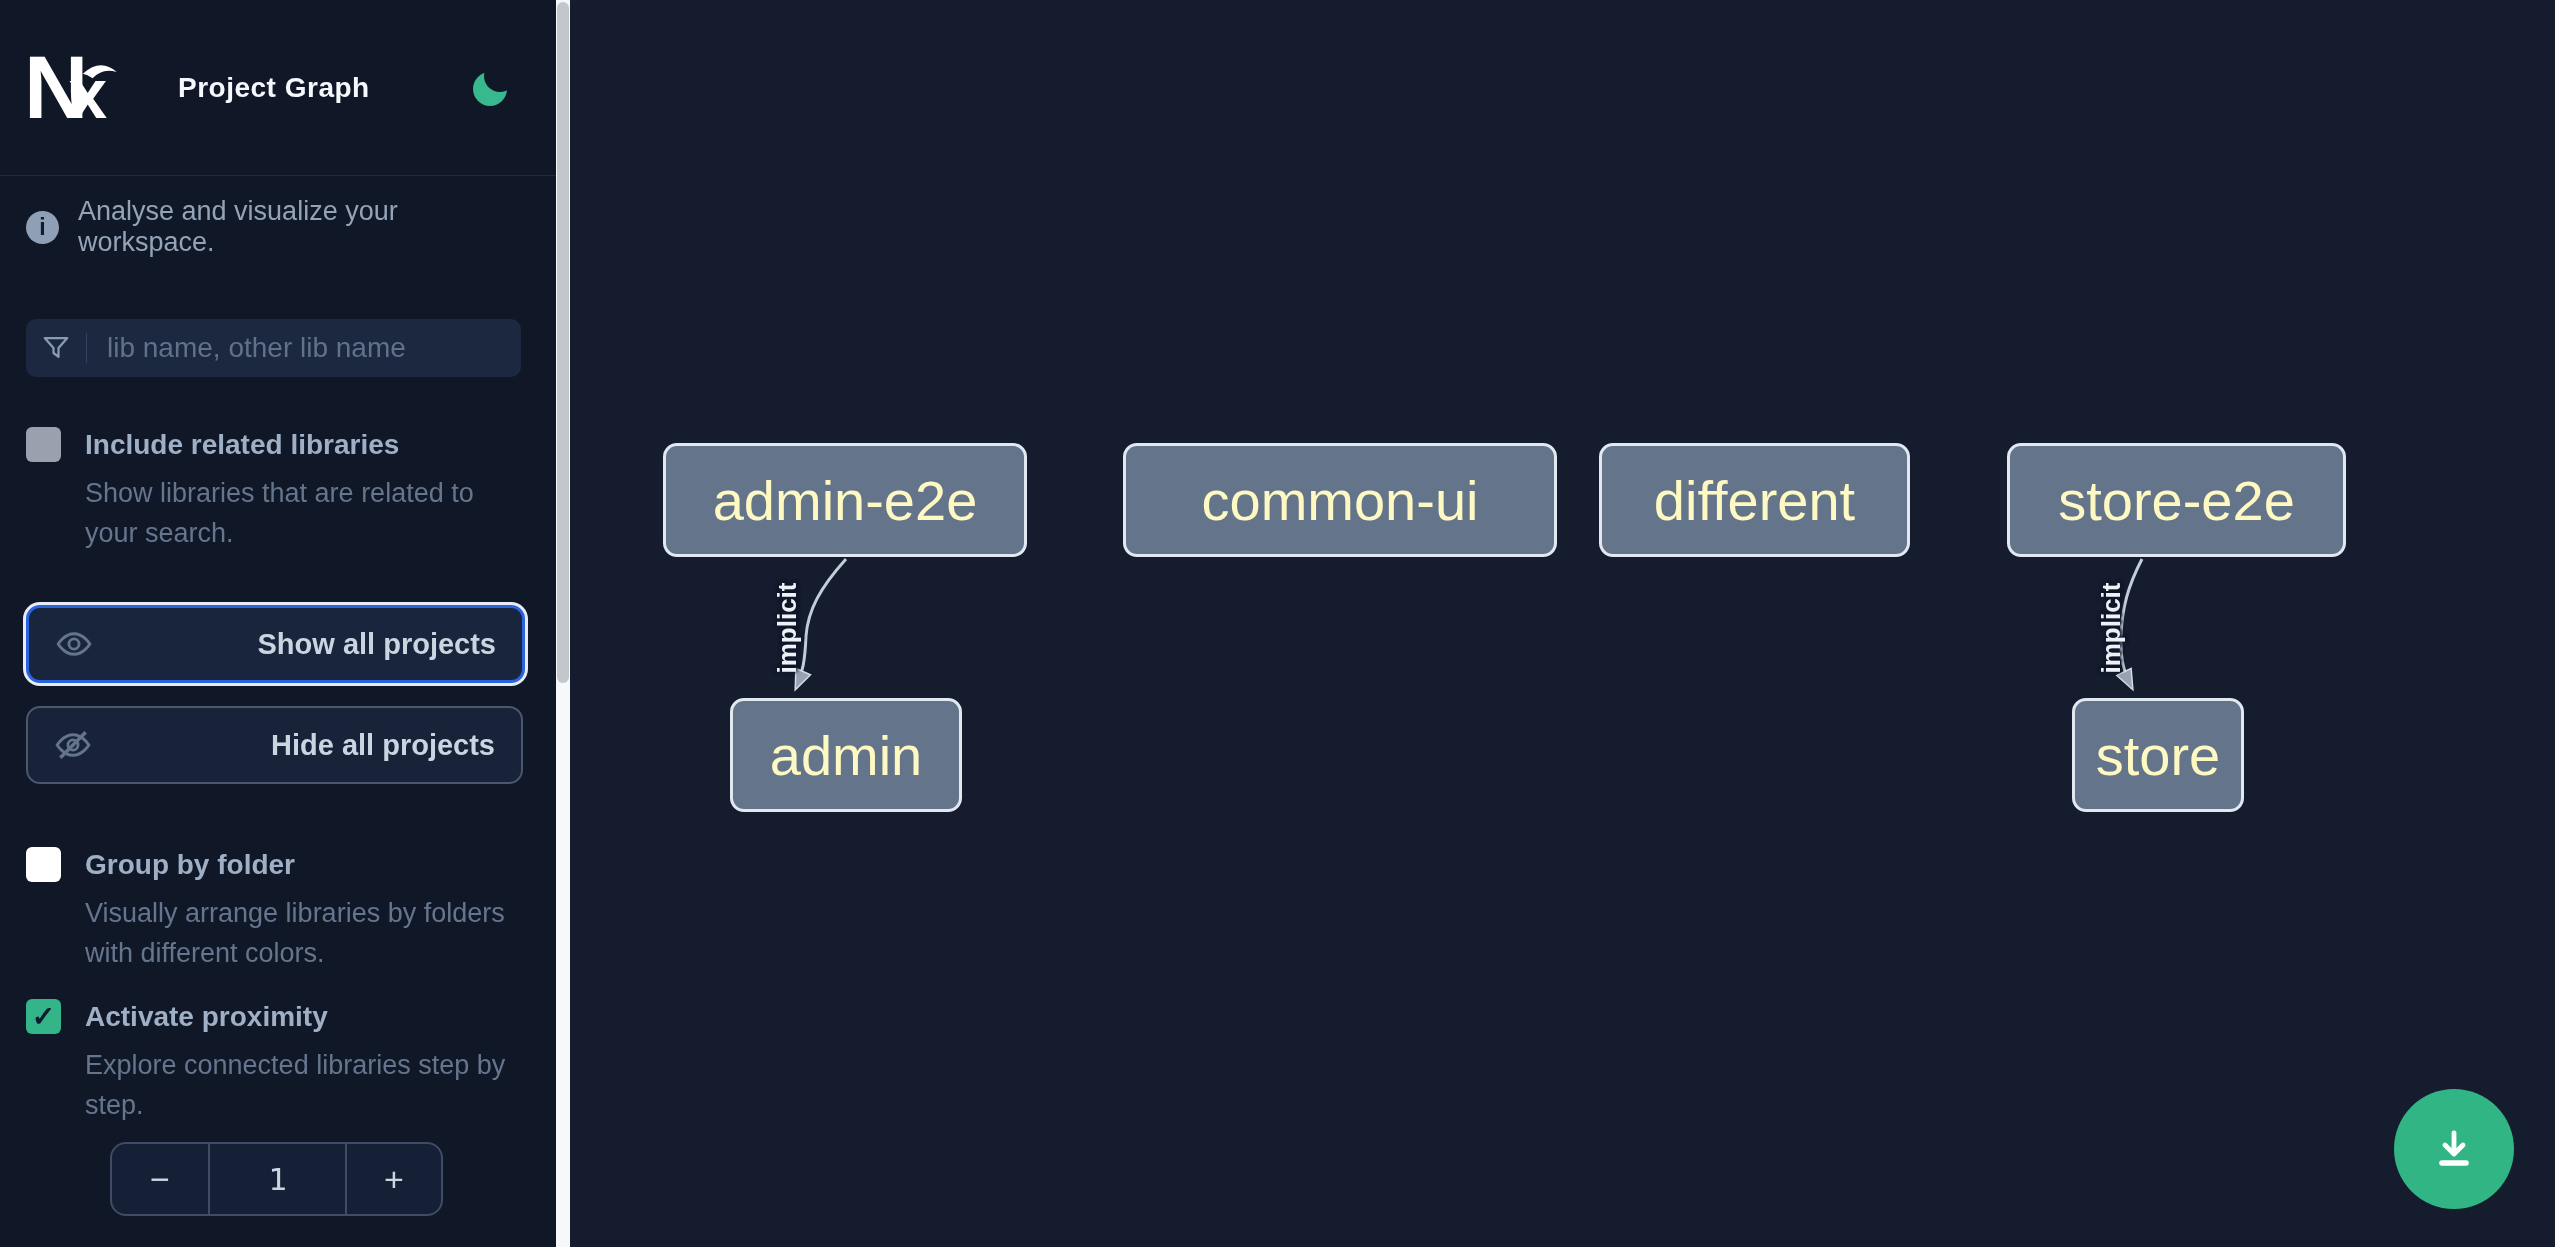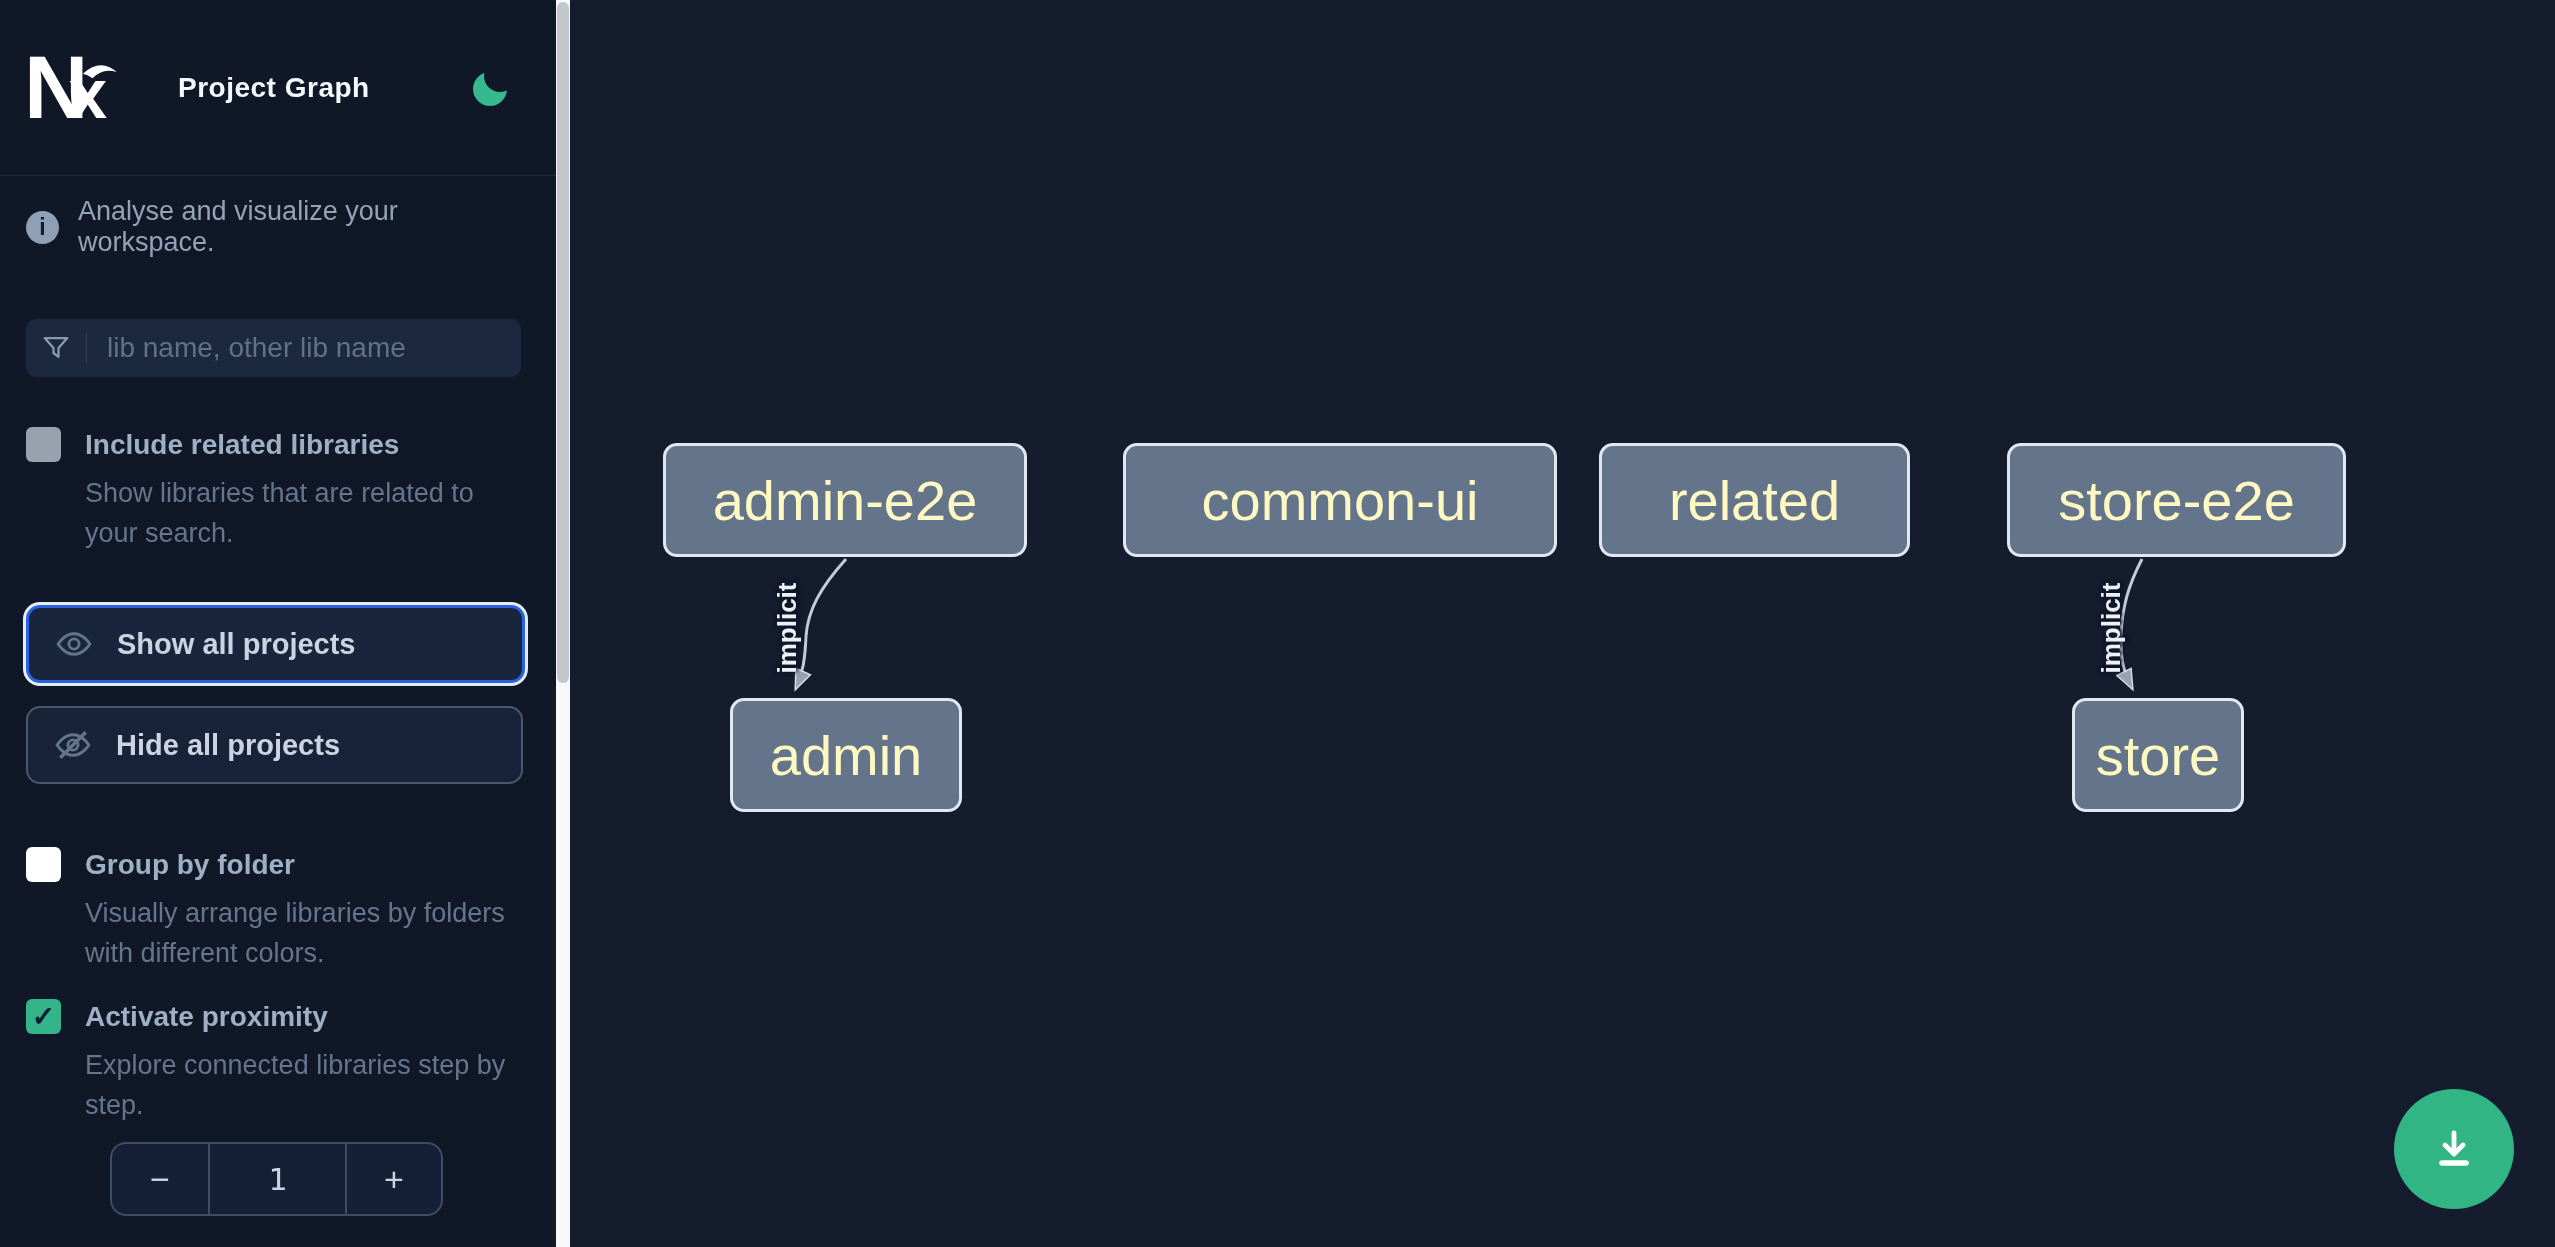--- a/index.html
+++ b/index.html
@@ -30,21 +30,21 @@
   .checkbox { width:35px; height:35px; border-radius:6px; background:#ffffff; margin-top:2px; cursor:pointer;
               display:flex; align-items:center; justify-content:center; }
   .checkbox.disabled { background:#98a1ad; }
   .checkbox.checked { background:#34b489; }
   .checkbox.checked::after { content:"✓"; color:#0d1b2e; font-size:28px; font-weight:bold; }
   .opt-label { font-size:28px; font-weight:700; color:#9fb0c6; line-height:40px; }
   .opt-desc  { font-size:27px; color:#66758e; line-height:40px; grid-column:2; margin-top:8px; }
 
   .sb-btn { position:absolute; left:26px; height:78px; border-radius:14px; background:#18233a;
             border:2px solid #4a576c; display:flex; align-items:center; gap:24px; padding:0 26px;
-            color:#cbd5e1; font-size:29px; font-weight:600; font-family:"Liberation Sans",sans-serif; cursor:pointer; }
+            color:#cbd5e1; font-size:29px; font-weight:600; font-family:"Liberation Sans",sans-serif; cursor:pointer;justify-content:space-between; }
   .sb-btn.focused { border:3px solid #2b62e0; box-shadow:0 0 0 3px #e8edf4; background:#19253c; }
 
   .stepper { position:absolute; left:110px; top:1142px; width:333px; height:74px; border:2px solid #3f4c63;
              border-radius:16px; display:flex; background:#151f35; overflow:hidden; }
   .stepper .seg { display:flex; align-items:center; justify-content:center; color:#cbd5e1; background:transparent;
                   border:none; font-size:34px; cursor:pointer; font-family:"Liberation Sans",sans-serif; }
   .stepper .seg.dec { width:96px; }
   .stepper .seg.val { width:139px; border-left:2px solid #3f4c63; border-right:2px solid #3f4c63;
                       font-family:"DejaVu Sans Mono",monospace; font-size:31px; cursor:default; }
   .stepper .seg.inc { flex:1; }
@@ -158,21 +158,21 @@
     </defs>
     <path d="M 276 559 C 250 588, 238 610, 236 636 C 235 660, 233 672, 226 688" fill="none" stroke="#c3ccd9" stroke-width="3" marker-end="url(#arrow)"></path>
     <path d="M 1572 559 C 1558 586, 1552 608, 1551 636 C 1550 662, 1555 674, 1562 688" fill="none" stroke="#c3ccd9" stroke-width="3" marker-end="url(#arrow)"></path>
   </svg>
 
   <div class="edge-label" style="left:143px; top:612px;">implicit</div>
   <div class="edge-label" style="left:1467px; top:612px;">implicit</div>
 
   <div class="node" style="left:93px;   top:443px; width:364px;">admin-e2e</div>
   <div class="node" style="left:553px;  top:443px; width:434px;">common-ui</div>
-  <div class="node" style="left:1029px; top:443px; width:311px;">related</div>
+  <div class="node" style="left:1029px; top:443px; width:311px;">different</div>
   <div class="node" style="left:1437px; top:443px; width:339px;">store-e2e</div>
   <div class="node" style="left:160px;  top:698px; width:232px;">admin</div>
   <div class="node" style="left:1502px; top:698px; width:172px;">store</div>
 
   <button class="fab">
     <svg width="48" height="48" viewBox="0 0 24 24" fill="none" stroke="#ffffff" stroke-width="2.4" stroke-linecap="round" stroke-linejoin="round">
       <line x1="12" y1="4" x2="12" y2="14"></line>
       <polyline points="7.5,10 12,14.5 16.5,10"></polyline>
       <line x1="6" y1="19" x2="18" y2="19" stroke-width="2.8"></line>
     </svg>

